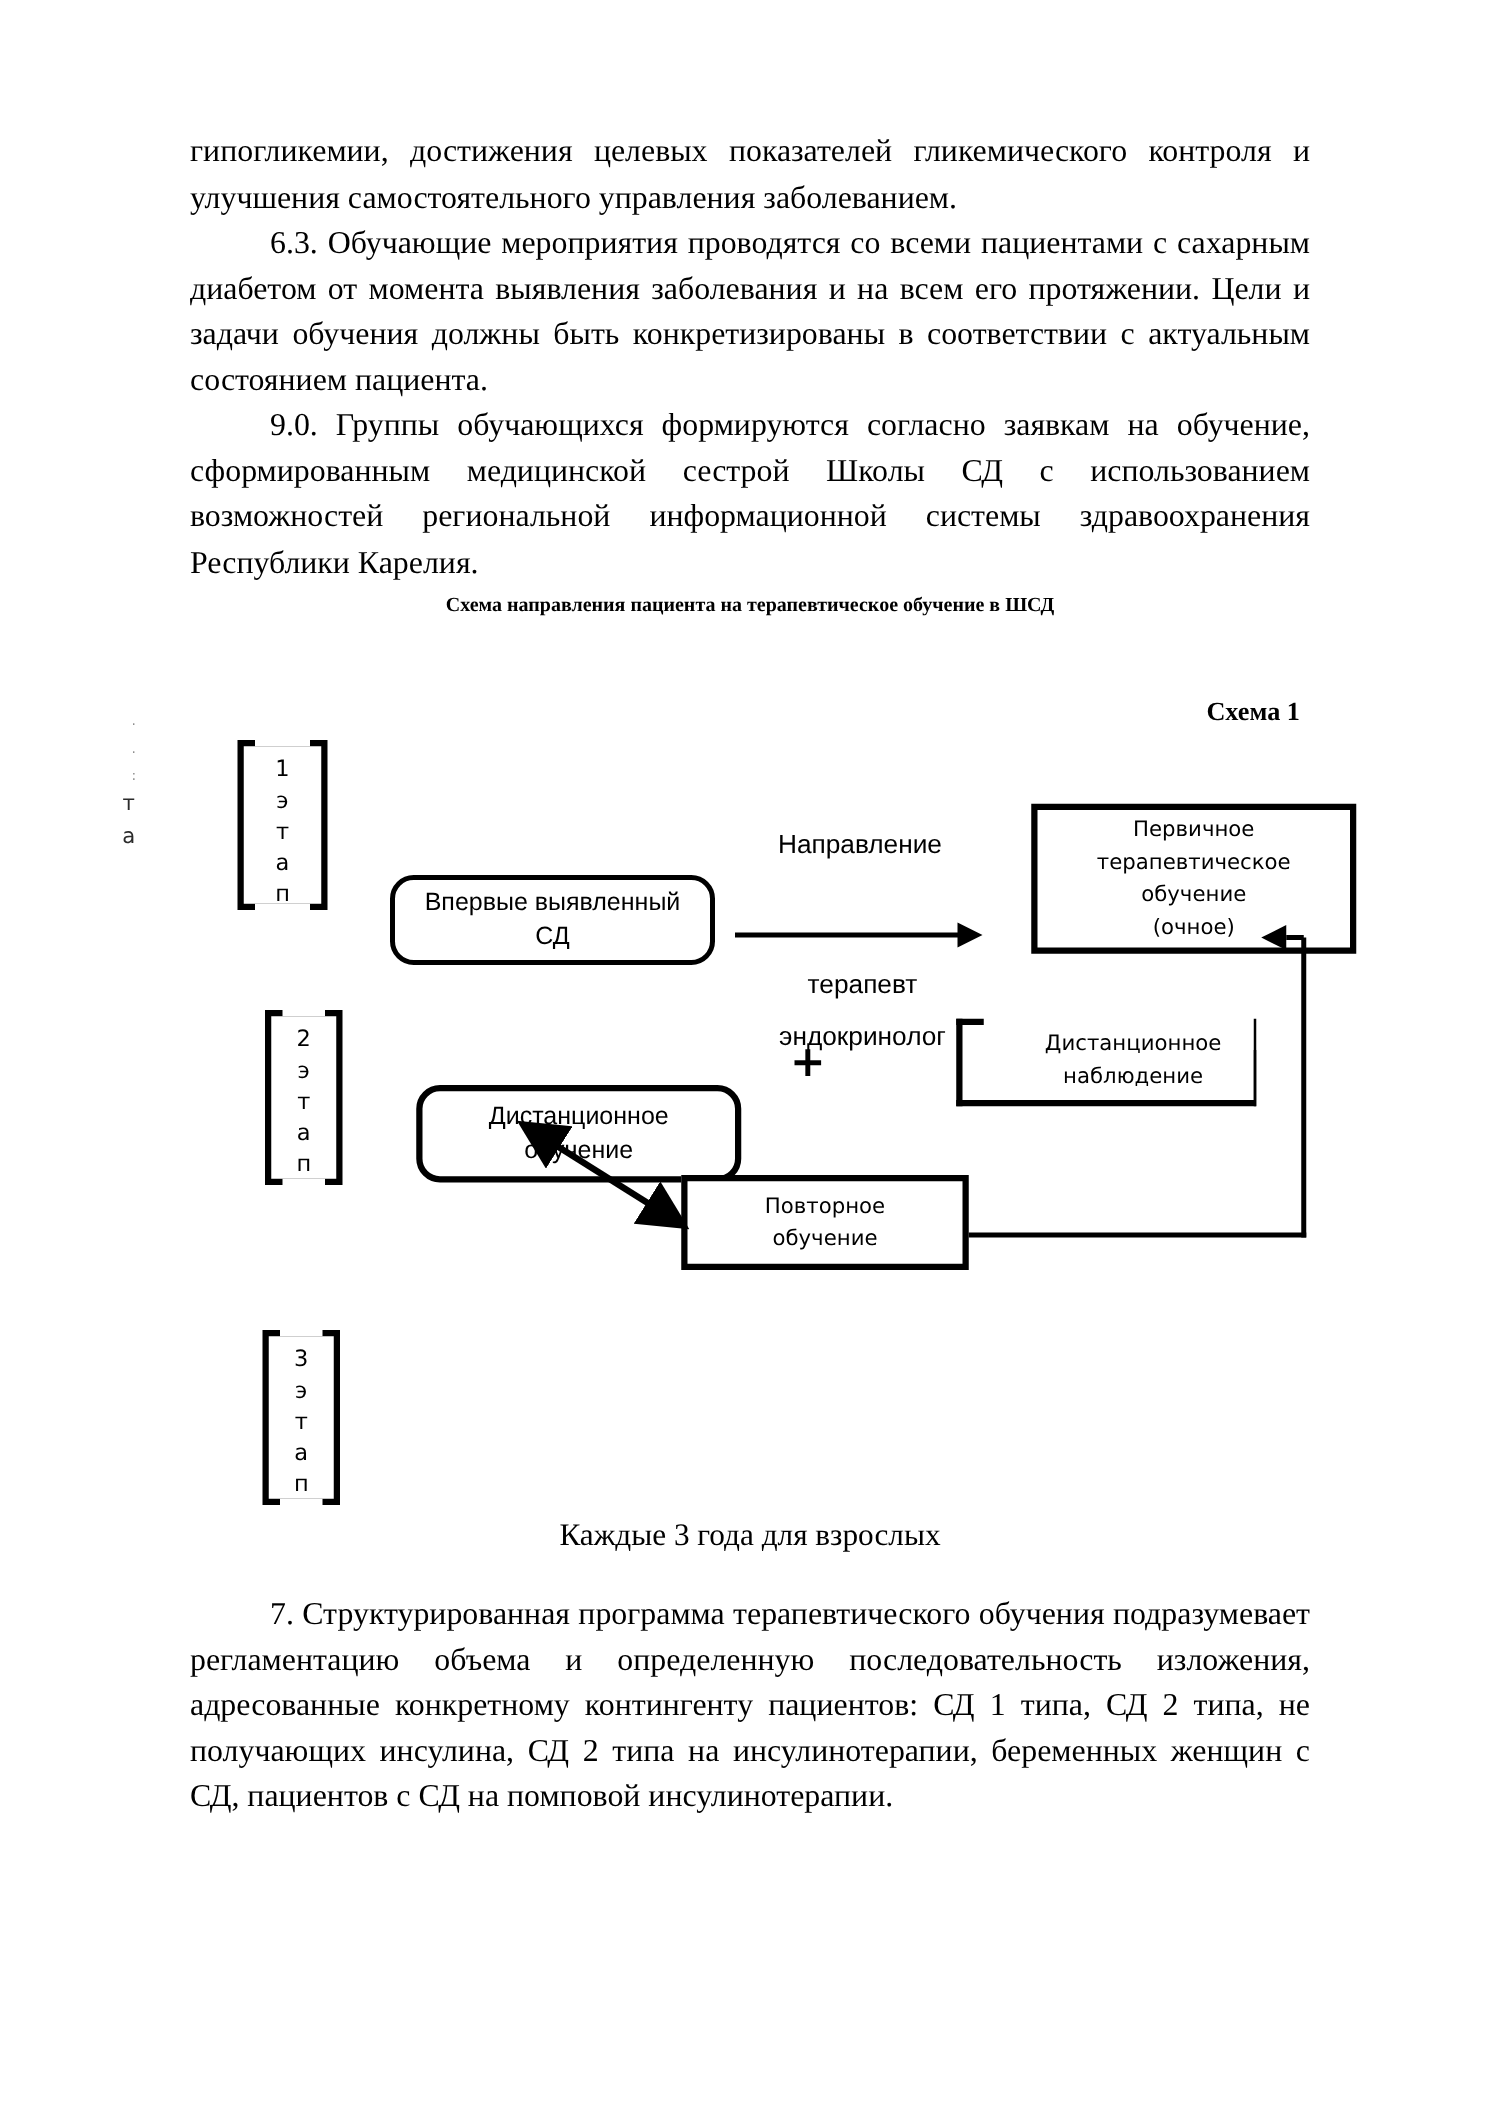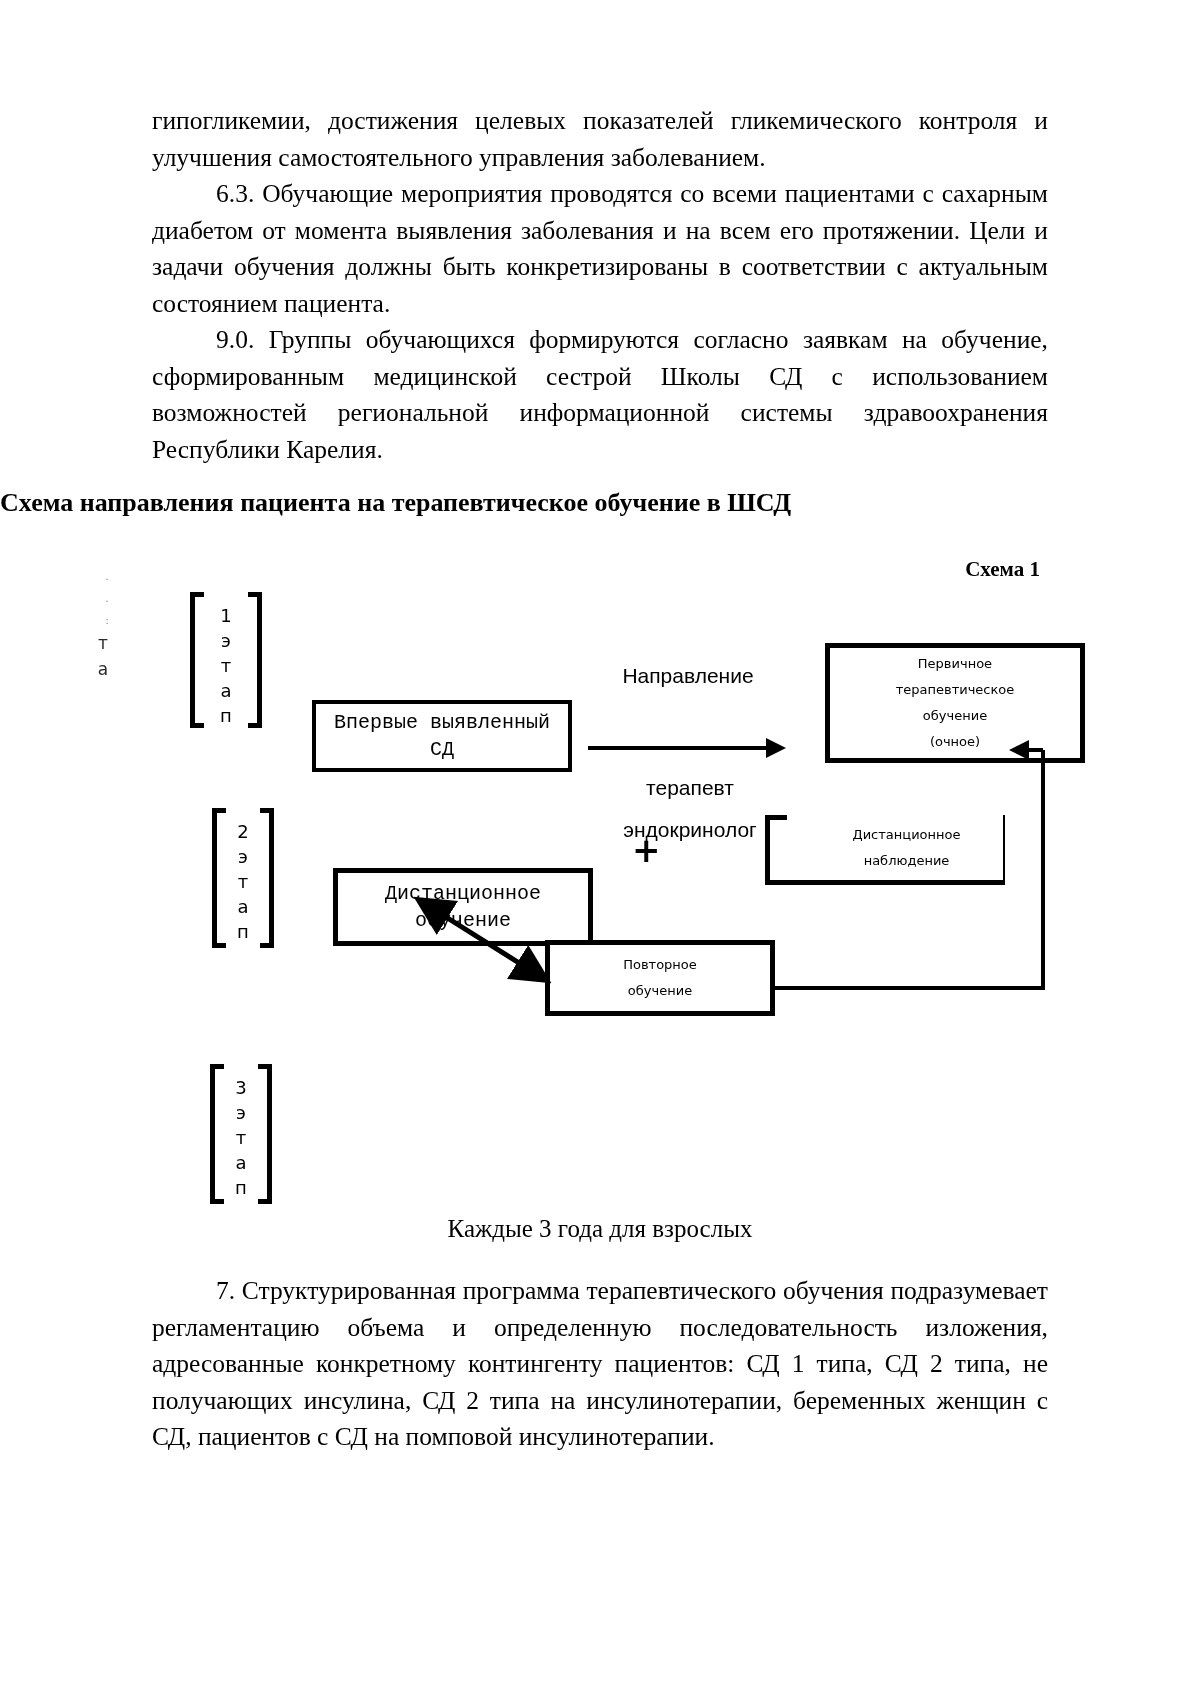--- a/index.html
+++ b/index.html
@@ -30,25 +30,25 @@
   .para { margin: 0; text-indent: 64px; }
   .para.noindent { text-indent: 0; }
 
   .top-block { top: 103px; }
   .bottom-block { top: 1273px; }
 
   
   .scheme-heading {
     position: absolute;
     left: 0;
-    top: 488px;
+    top: 476px;
     width: 1200px;
-    text-align: left;
+    text-align: center;
     font-weight: bold;
-    font-size: 26px;
+    font-size: 16px;
     font-family: "Liberation Serif", "DejaVu Serif", serif;
   }
 
   
   .scheme-label {
     position: absolute;
     left: 900px;
     top: 557px;
     width: 140px;
     text-align: right;
@@ -110,27 +110,28 @@
     box-sizing: border-box;
     border: 4px solid #000;
     background: #ffffff;
     display: flex;
     align-items: center;
     justify-content: center;
     text-align: center;
   }
   .dbox .lbl { display: block; }
   .serif-box {
-    font-family: Liberation Mono, monospace;
+    font-family: Liberation Sans, sans-serif;
     font-size: 20px;
     line-height: 27px;
+    border-radius: 19px;
   }
   .sans-box {
     font-family: "DejaVu Sans", "Liberation Sans", sans-serif;
-    font-size: 13px;
+    font-size: 17px;
     line-height: 26px;
   }
 
   
   .dbox.open-frame {
     border: none;
     border-left: 5px solid #000;
     border-bottom: 5px solid #000;
     border-right: 2px solid #000;
   }

